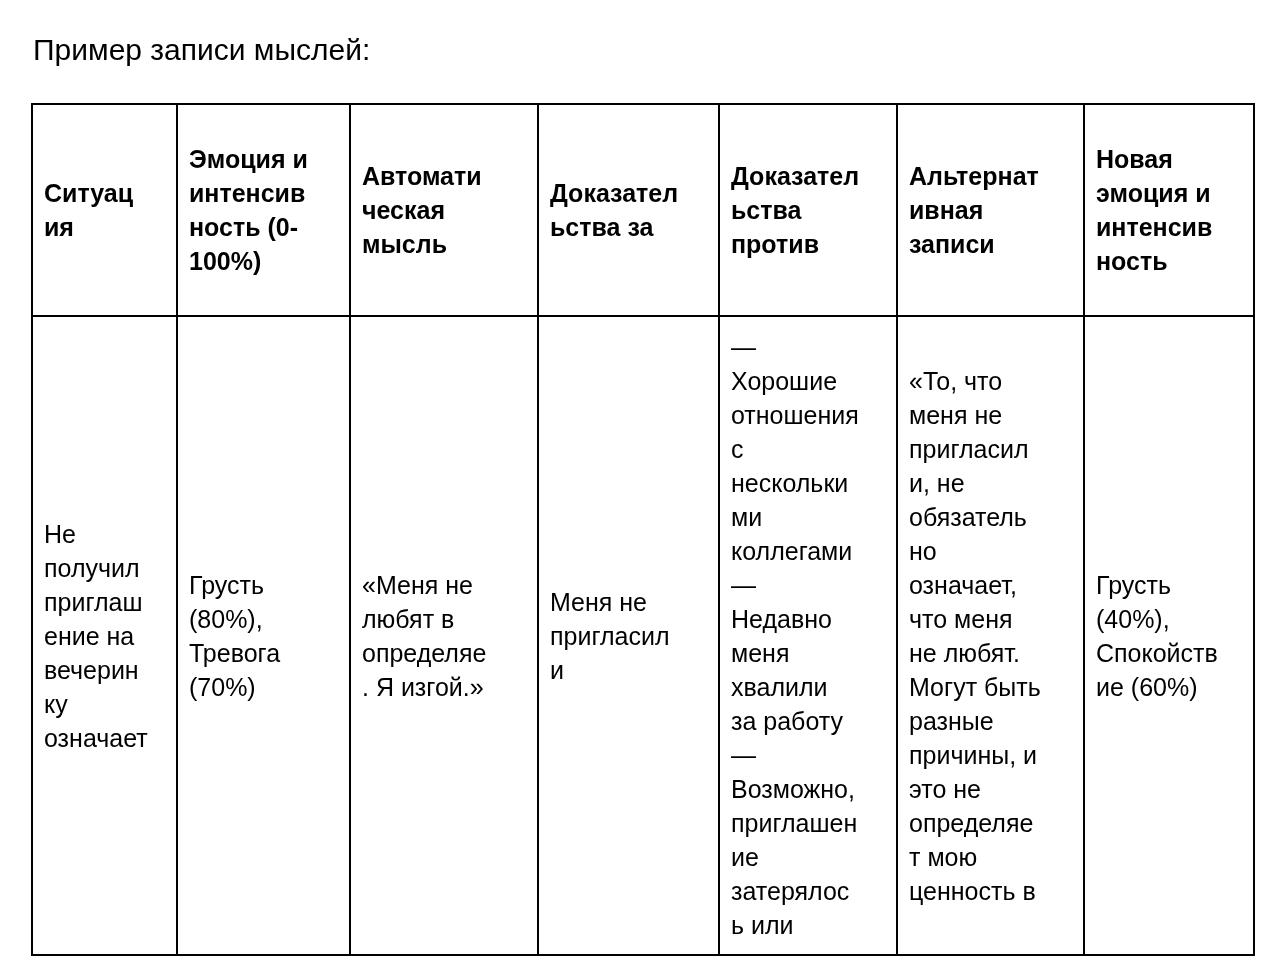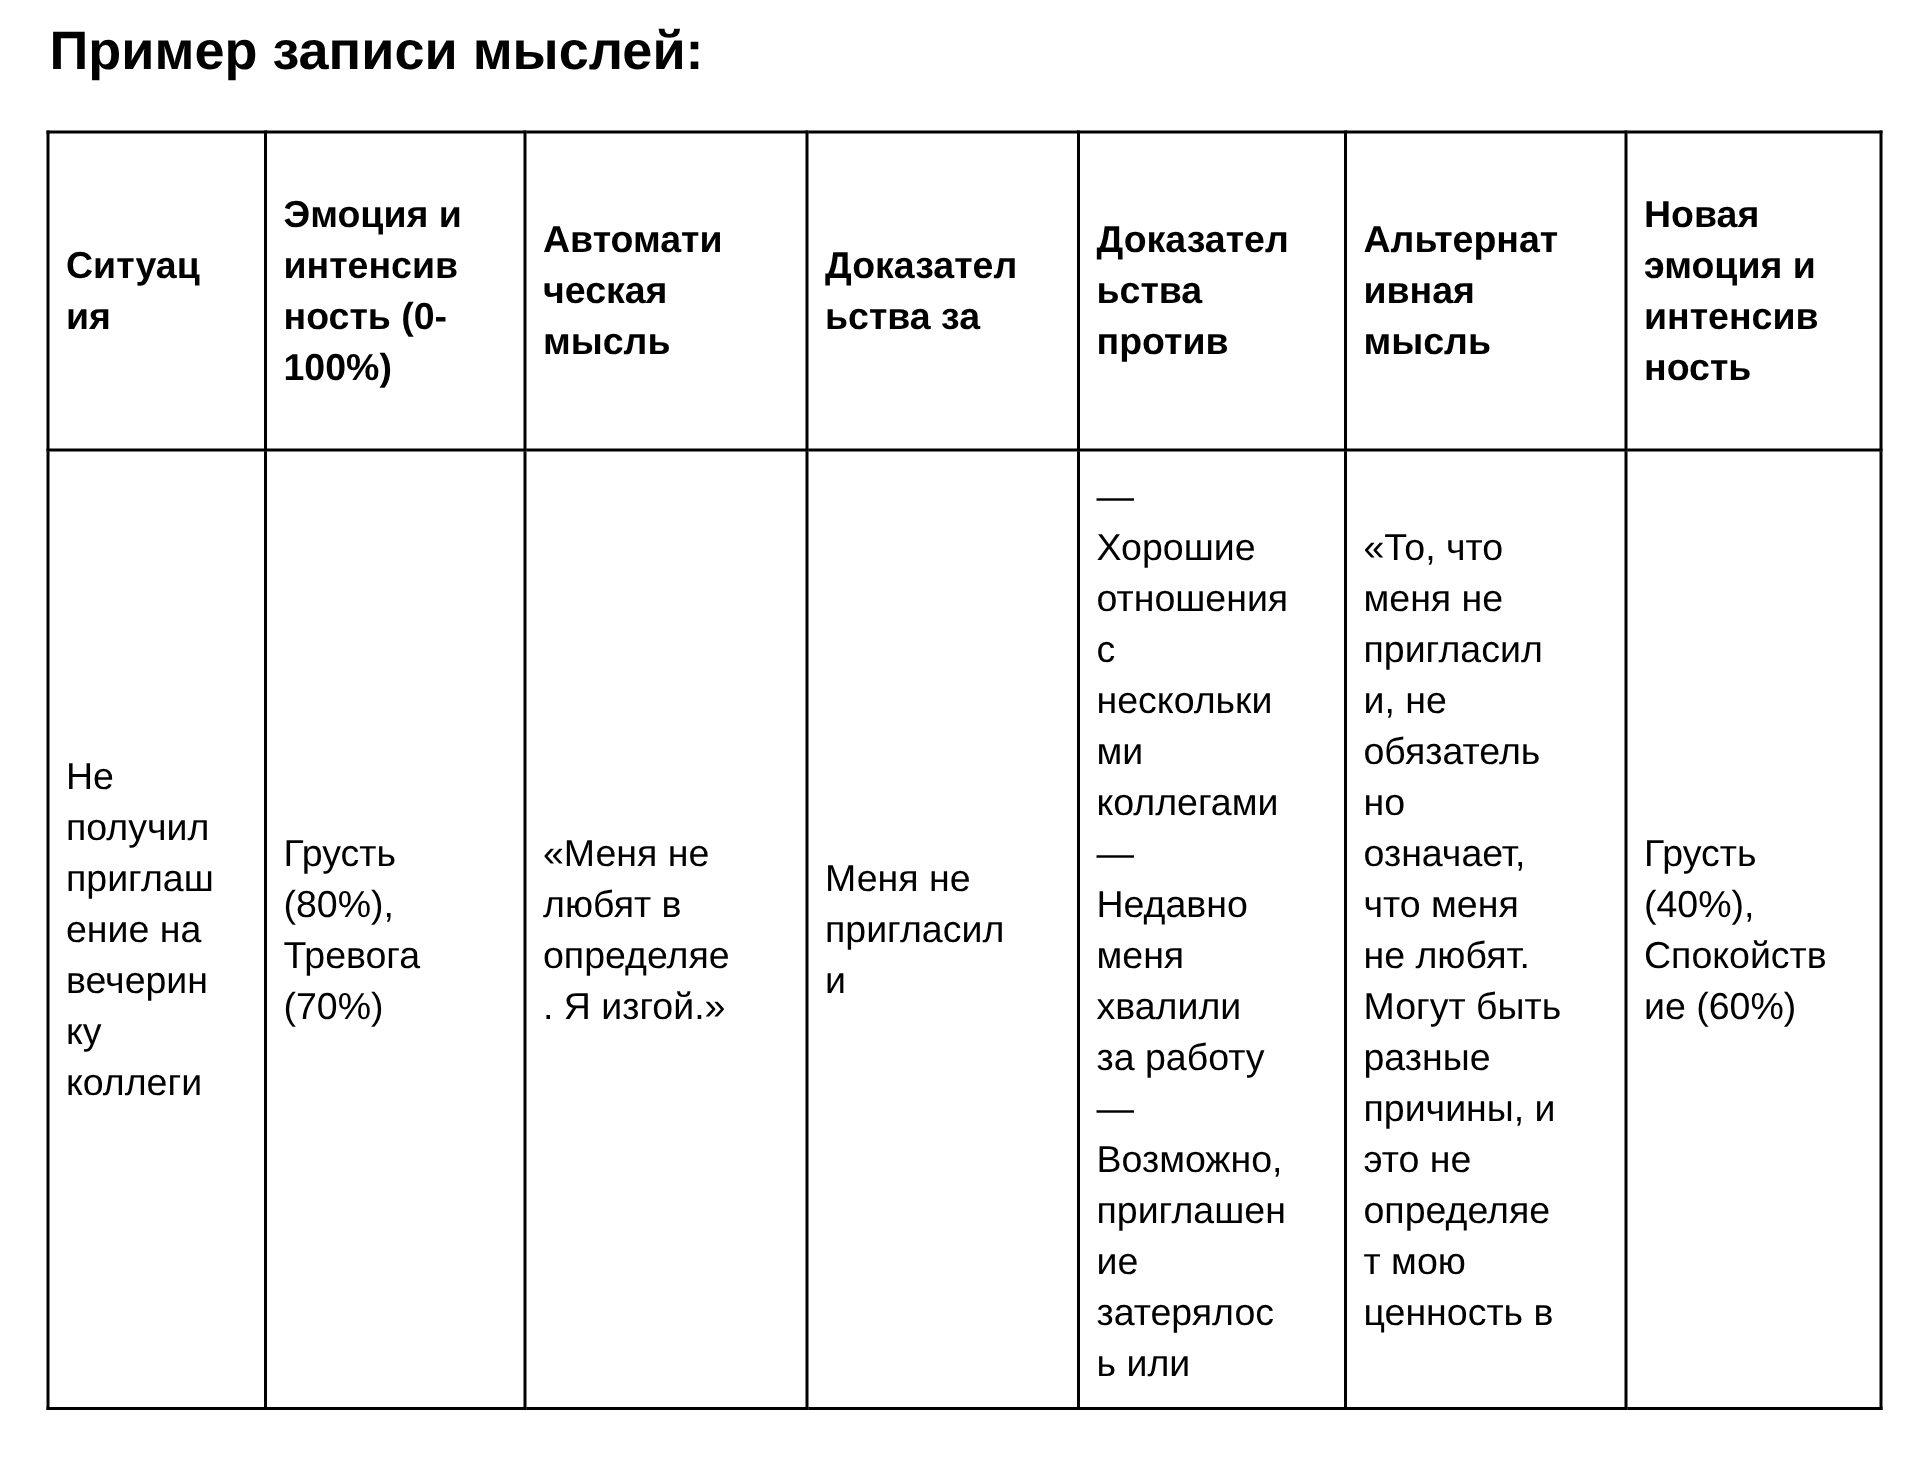--- a/index.html
+++ b/index.html
@@ -5,24 +5,24 @@
   html, body {
     margin: 0;
     padding: 0;
     width: 1280px;
     height: 980px;
     background: #ffffff;
     color: #000000;
     font-family: "Liberation Sans", sans-serif;
   }
   .doc-title {
-    margin: 18px 0 0 33px;
-    font-size: 36px;
+    margin: 34px 0 0 33px;
+    font-size: 30px;
     line-height: 31px;
-    font-weight: bold;
+    font-weight: normal;
   }
   table.thought-record {
     border-collapse: collapse;
     table-layout: fixed;
     margin: 38px 0 0 31px;
   }
   table.thought-record td {
     border: 2px solid #000000;
     padding: 0;
     vertical-align: middle;
@@ -86,38 +86,38 @@
 ьства за</div>
       </td>
       <td>
         <div class="cellbox">Доказател
 ьства
 против</div>
       </td>
       <td>
         <div class="cellbox">Альтернат
 ивная
-мысль</div>
+записи</div>
       </td>
       <td>
         <div class="cellbox">Новая
 эмоция и
 интенсив
 ность</div>
       </td>
     </tr>
     <tr class="datarow">
       <td>
         <div class="cellbox">Не
 получил
 приглаш
 ение на
 вечерин
 ку
-коллеги</div>
+означает</div>
       </td>
       <td>
         <div class="cellbox">Грусть
 (80%),
 Тревога
 (70%)</div>
       </td>
       <td>
         <div class="cellbox">«Меня не
 любят в

